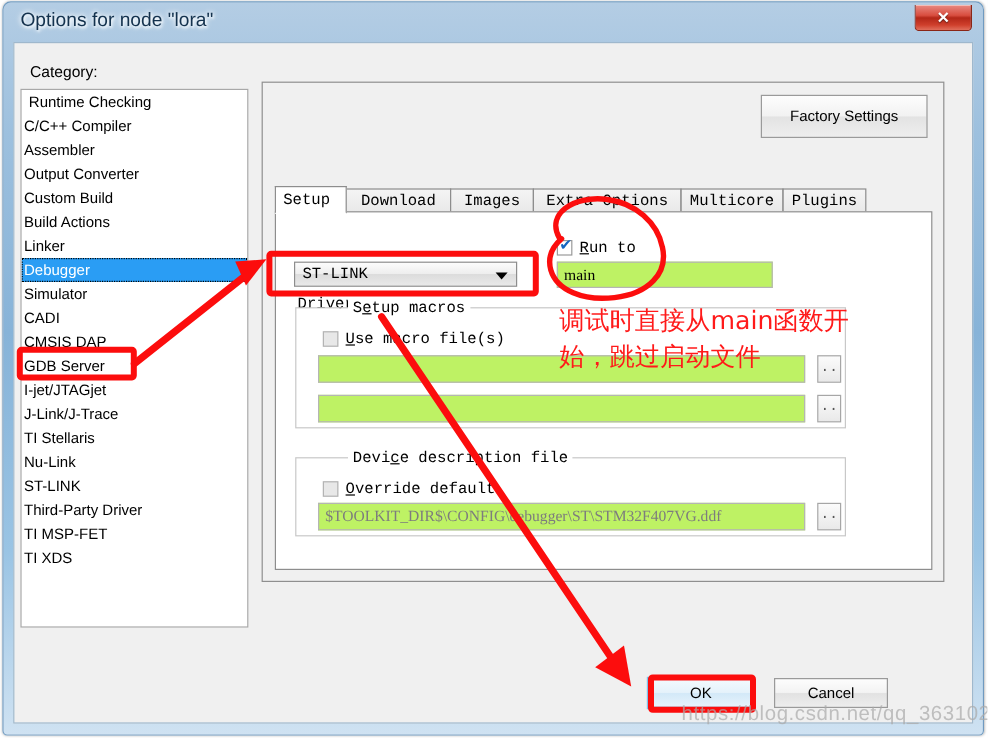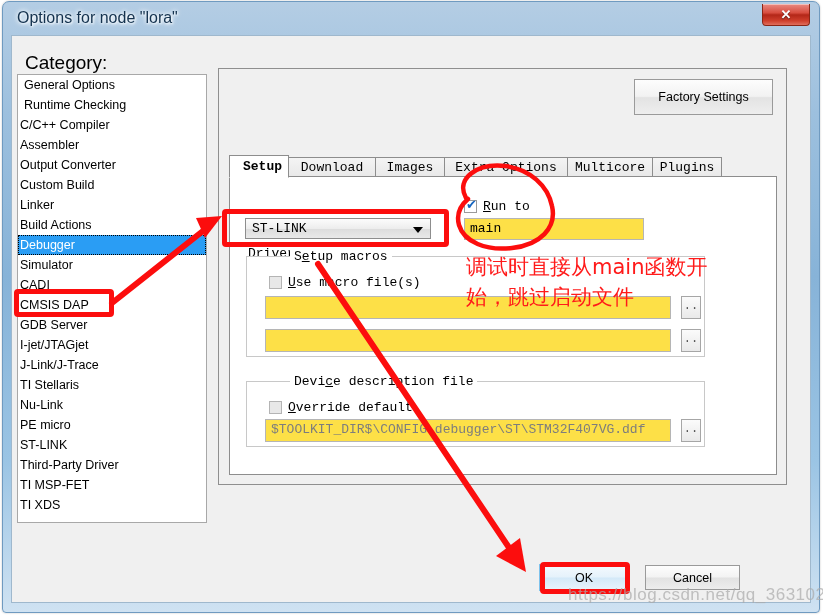--- a/index.html
+++ b/index.html
@@ -72,21 +72,21 @@
     width: 800px; height: 568px;
     background: #f0f0f0;
     border: 1px solid #9fb8cd;
     box-sizing: border-box;
   }
 
   
   .category-label {
     position: absolute;
     left: 25px; top: 52px;
-    font-size: 19px;
+    font-size: 13px;
     color: #000000;
   }
   .category-list {
     position: absolute;
     left: 17px; top: 74px;
     width: 190px; height: 449px;
     background: #ffffff;
     border: 1px solid #a8a8a8;
     box-sizing: border-box;
     overflow: hidden;
@@ -223,24 +223,24 @@
     left: 1px; top: -3px;
     font-size: 13px;
     color: #1565c0;
     font-family: "DejaVu Sans", sans-serif;
     line-height: 13px;
   }
 
   
   .tbox {
     position: absolute;
-    background: #fde047;
+    background: #bef264;
     border: 1px solid #b5b5b5;
     box-sizing: border-box;
-    font-family: Liberation Mono, monospace;
+    font-family: Liberation Serif, serif;
     font-size: 13px;
     color: #000;
     padding: 0 5px;
     line-height: 19px;
     white-space: nowrap;
     overflow: hidden;
   }
   .tbox.dim { color: #7d7d7d; }
 
   .browse-btn {
@@ -339,49 +339,47 @@
       <div class="close-btn">
         <div class="close-x">✕</div>
       </div>
     </div>
 
     <div class="client"></div>
   </div>
 
   <div class="category-label">Category:</div>
   <div class="category-list" id="category-list">
-      <div class="cat-item">General Options</div>
       <div class="cat-item">Runtime Checking</div>
       <div class="cat-item indent">C/C++ Compiler</div>
       <div class="cat-item indent">Assembler</div>
       <div class="cat-item indent">Output Converter</div>
       <div class="cat-item indent">Custom Build</div>
+      <div class="cat-item indent">Build Actions</div>
       <div class="cat-item indent">Linker</div>
-      <div class="cat-item indent">Build Actions</div>
       <div class="cat-item indent selected">Debugger</div>
       <div class="cat-item indent">Simulator</div>
       <div class="cat-item indent">CADI</div>
       <div class="cat-item indent">CMSIS DAP</div>
       <div class="cat-item indent">GDB Server</div>
       <div class="cat-item indent">I-jet/JTAGjet</div>
       <div class="cat-item indent">J-Link/J-Trace</div>
       <div class="cat-item indent">TI Stellaris</div>
       <div class="cat-item indent">Nu-Link</div>
-      <div class="cat-item indent">PE micro</div>
       <div class="cat-item indent">ST-LINK</div>
       <div class="cat-item indent">Third-Party Driver</div>
       <div class="cat-item indent">TI MSP-FET</div>
       <div class="cat-item indent">TI XDS</div>
     </div>
 
   <div class="settings-panel"></div>
   <button class="factory-btn">Factory Settings</button>
 
   <div class="tabstrip" id="tabstrip">
-      <div class="tab active" style="left: 0px; width: 60px; text-align: right; font-weight: bold;">Setup</div>
+      <div class="tab active" style="left: 0px; width: 60px; text-align: left;">Setup</div>
       <div class="tab" style="left: 59px; width: 88px; text-align: center;">Download</div>
       <div class="tab" style="left: 146px; width: 70px; text-align: center;">Images</div>
       <div class="tab" style="left: 215px; width: 124px; text-align: center;">Extra Options</div>
       <div class="tab" style="left: 338px; width: 86px; text-align: center;">Multicore</div>
       <div class="tab" style="left: 423px; width: 70px; text-align: center;">Plugins</div>
     </div>
 
   <div class="tabpage"></div>
 
   <div class="lbl" style="left:248px; top:200px;margin-top:46px;">Driver</div>

